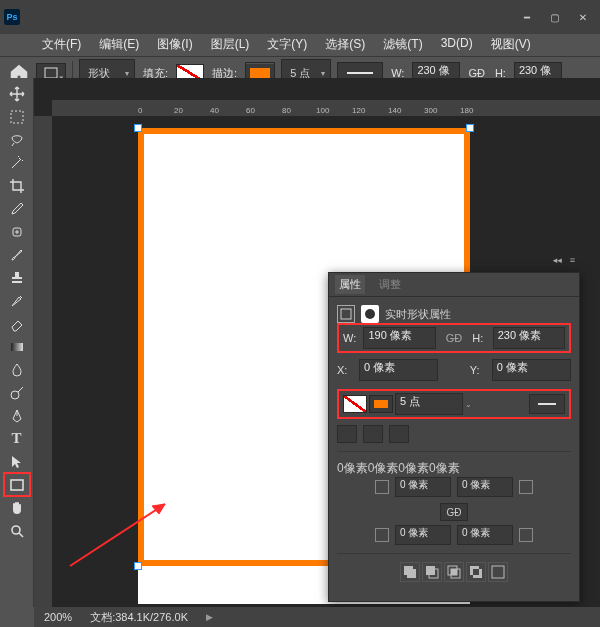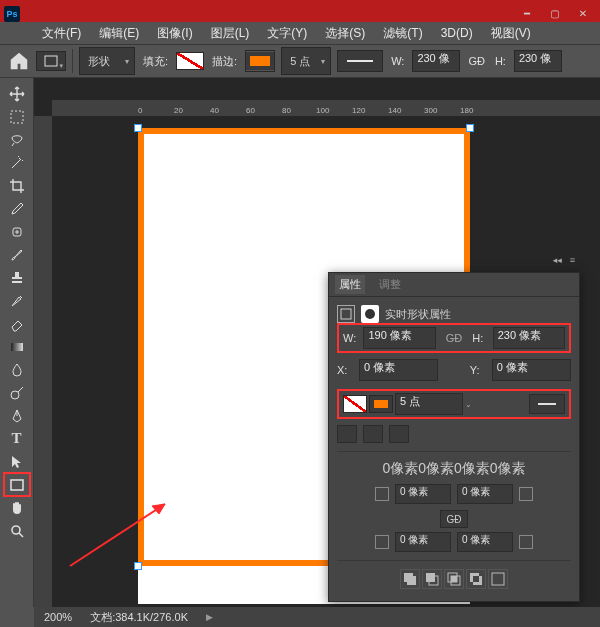--- a/index.html
+++ b/index.html
@@ -1,21 +1,21 @@
 <!DOCTYPE html>
 <html><head>
 <meta charset="utf-8">
 <style>
 *{box-sizing:border-box;margin:0;padding:0;font-family:"Microsoft YaHei",Arial,sans-serif;user-select:none}
 body{background:#535353;width:600px;height:627px;overflow:hidden;color:#d0d0d0;font-size:11px}
-.titlebar{height:22px;background:#b91c1c;display:flex;align-items:flex-end;padding:0 4px}
+.titlebar{height:34px;background:#404040;display:flex;align-items:center;padding:0 4px}
 .ps-logo{width:16px;height:16px;background:#001e36;color:#31a8ff;font-weight:bold;font-size:9px;display:flex;align-items:center;justify-content:center;border-radius:2px;margin-right:6px}
 .win-controls{margin-left:auto;display:flex;gap:2px}
 .win-btn{width:26px;height:18px;display:flex;align-items:center;justify-content:center;color:#ccc;font-size:10px}
-.menubar{height:22px;background:#535353;display:flex;align-items:center;padding-left:34px;gap:2px}
+.menubar{height:22px;background:#535353;display:flex;align-items:flex-start;padding-left:34px;gap:2px}
 .menu-item{padding:2px 8px;font-size:12px;color:#e8e8e8}
 .options-bar{height:34px;background:#535353;border-top:1px solid #383838;border-bottom:1px solid #383838;display:flex;align-items:center;padding:0 8px;gap:6px}
 .opt-home{width:22px;height:22px;display:flex;align-items:center;justify-content:center}
 .opt-swatch{width:30px;height:20px;border:1px solid #282828;background:#3a3a3a;display:flex;align-items:center;justify-content:center;position:relative}
 .opt-swatch::after{content:"▾";font-size:7px;position:absolute;right:2px;bottom:0;color:#aaa}
 .opt-select{height:28px;background:#3a3a3a;border:1px solid #282828;padding:0 18px 0 8px;display:flex;align-items:center;position:relative;min-width:56px}
 .opt-select::after{content:"▾";position:absolute;right:5px;font-size:8px;color:#aaa}
 .opt-label{color:#e0e0e0;padding:0 2px}
 .fill-sw{width:28px;height:18px;border:1px solid #282828;background:#fff;position:relative}
 .fill-sw.none::after{content:"";position:absolute;inset:0;background:linear-gradient(to top right,transparent 45%,#e00 45%,#e00 55%,transparent 55%)}
@@ -57,21 +57,21 @@
 .link-icon{padding:0 4px;color:#aaa;font-size:11px}
 .hl-box{border:2px solid #ff3030;padding:2px 4px;display:flex;align-items:center;gap:6px}
 .stroke-row{display:flex;align-items:center;gap:2px}
 .stroke-row .fill-sw,.stroke-row .stroke-sw{width:24px;height:18px}
 .stroke-input{height:22px;background:#3a3a3a;border:1px solid #2b2b2b;width:68px;padding:0 4px;color:#e8e8e8;position:relative}
 .stroke-style{width:36px;height:20px;border:1px solid #2b2b2b;background:#3a3a3a;display:flex;align-items:center;justify-content:center}
 .stroke-style span{width:18px;height:2px;background:#e0e0e0}
 .align-row{display:flex;gap:2px;margin-left:auto}
 .align-btn{width:20px;height:18px;border:1px solid #2b2b2b;background:#3a3a3a}
 .divider{height:1px;background:#383838;margin:8px 0}
-.corner-text{text-align:center;font-size:14px;color:#ccc;margin-bottom:6px}
+.corner-text{text-align:left;font-size:12px;color:#ccc;}
 .corner-row{display:flex;align-items:center;gap:6px;justify-content:center;margin-bottom:6px}
 .corner-check{width:14px;height:14px;border:1px solid #888}
 .corner-input{height:20px;width:56px;background:#3a3a3a;border:1px solid #2b2b2b;color:#e0e0e0;padding:0 4px;font-size:10px}
 .link-btn{width:28px;height:18px;background:#3a3a3a;border:1px solid #2b2b2b;display:flex;align-items:center;justify-content:center;margin:4px auto;font-size:10px;color:#ccc}
 .pathop-row{display:flex;gap:2px;justify-content:center;margin-top:8px}
 .pathop{width:20px;height:20px;border:1px solid #555;display:flex;align-items:center;justify-content:center}
 .status-bar{position:absolute;bottom:0;left:34px;height:20px;background:#424242;display:flex;align-items:center;padding:0 10px;gap:18px;font-size:11px;color:#ddd;right:0}
 </style>
 </head>
 <body>

